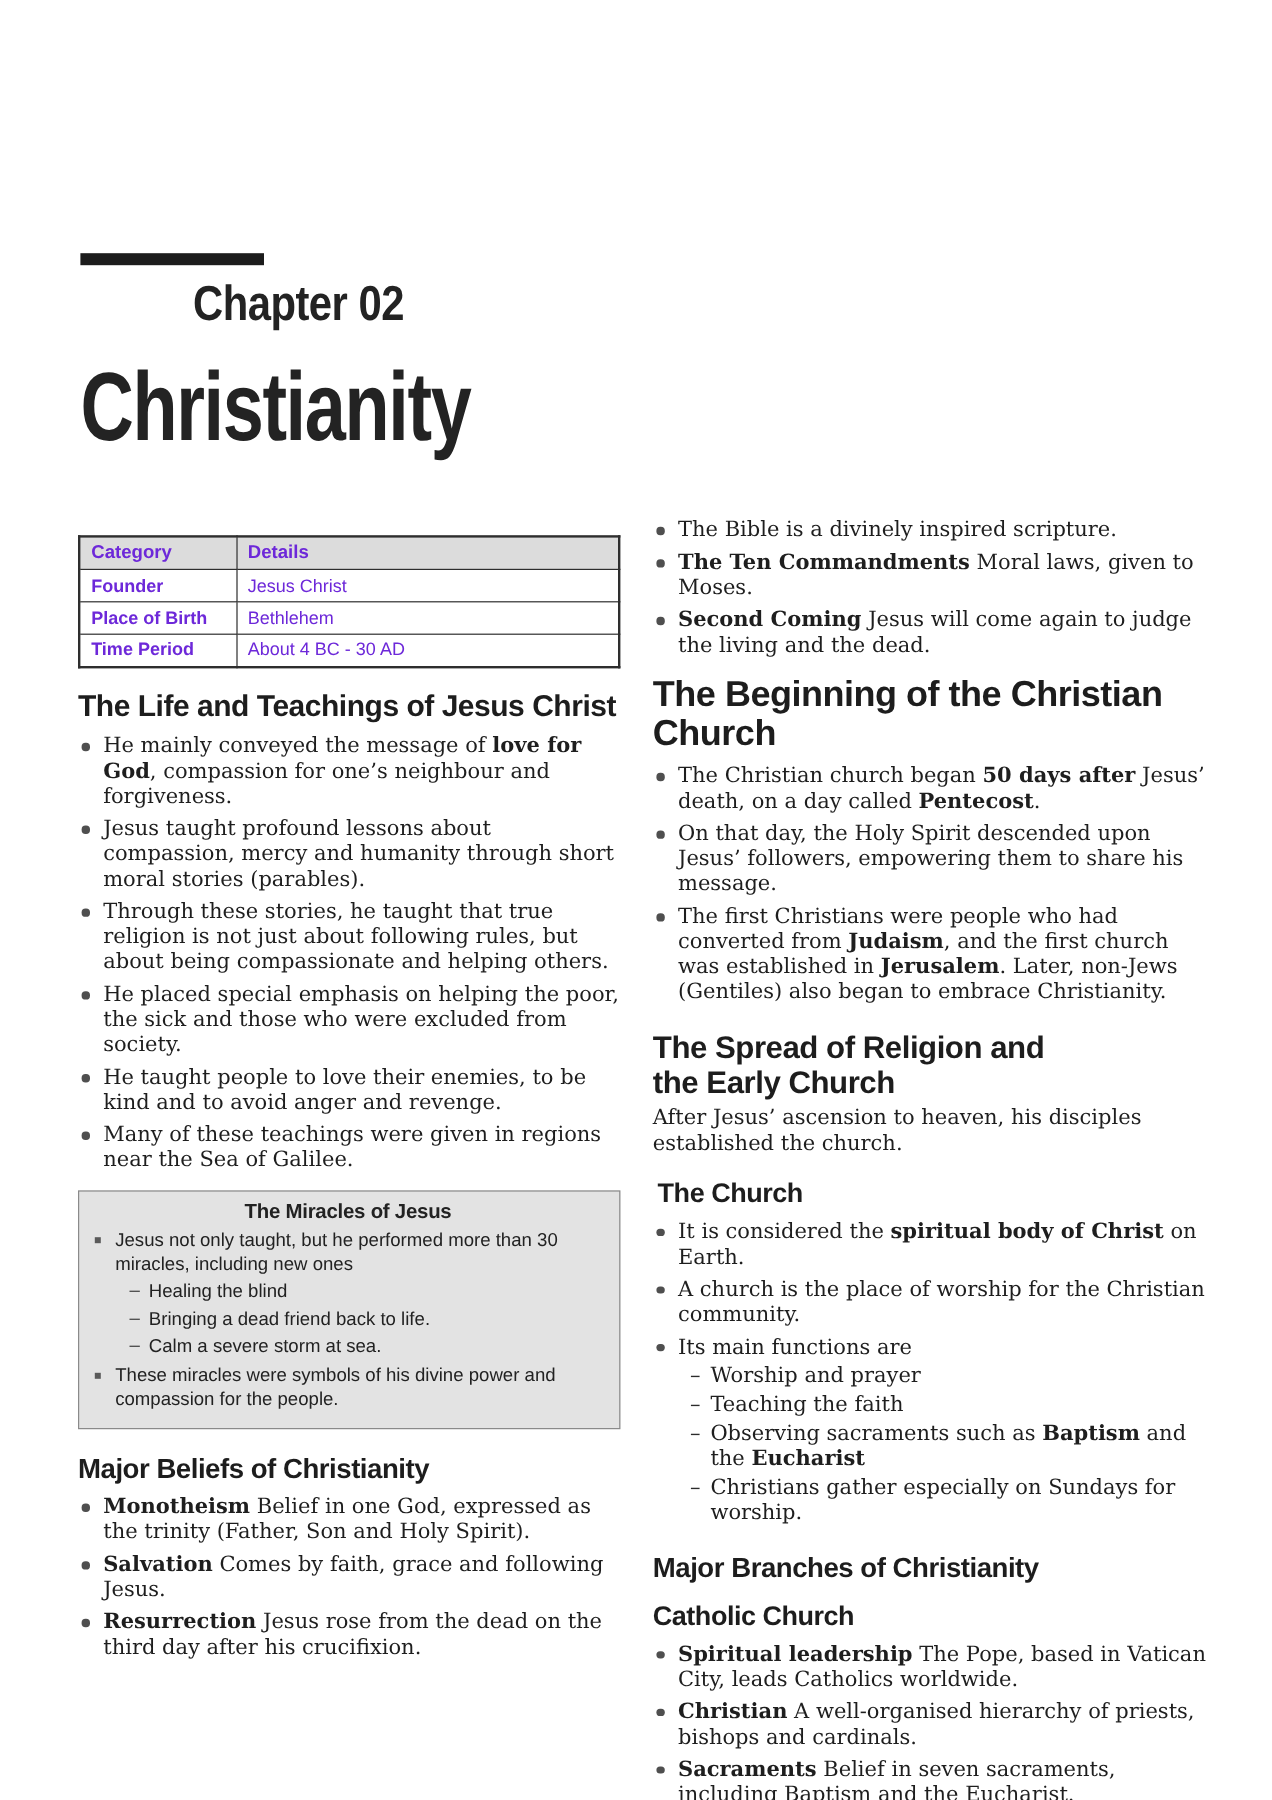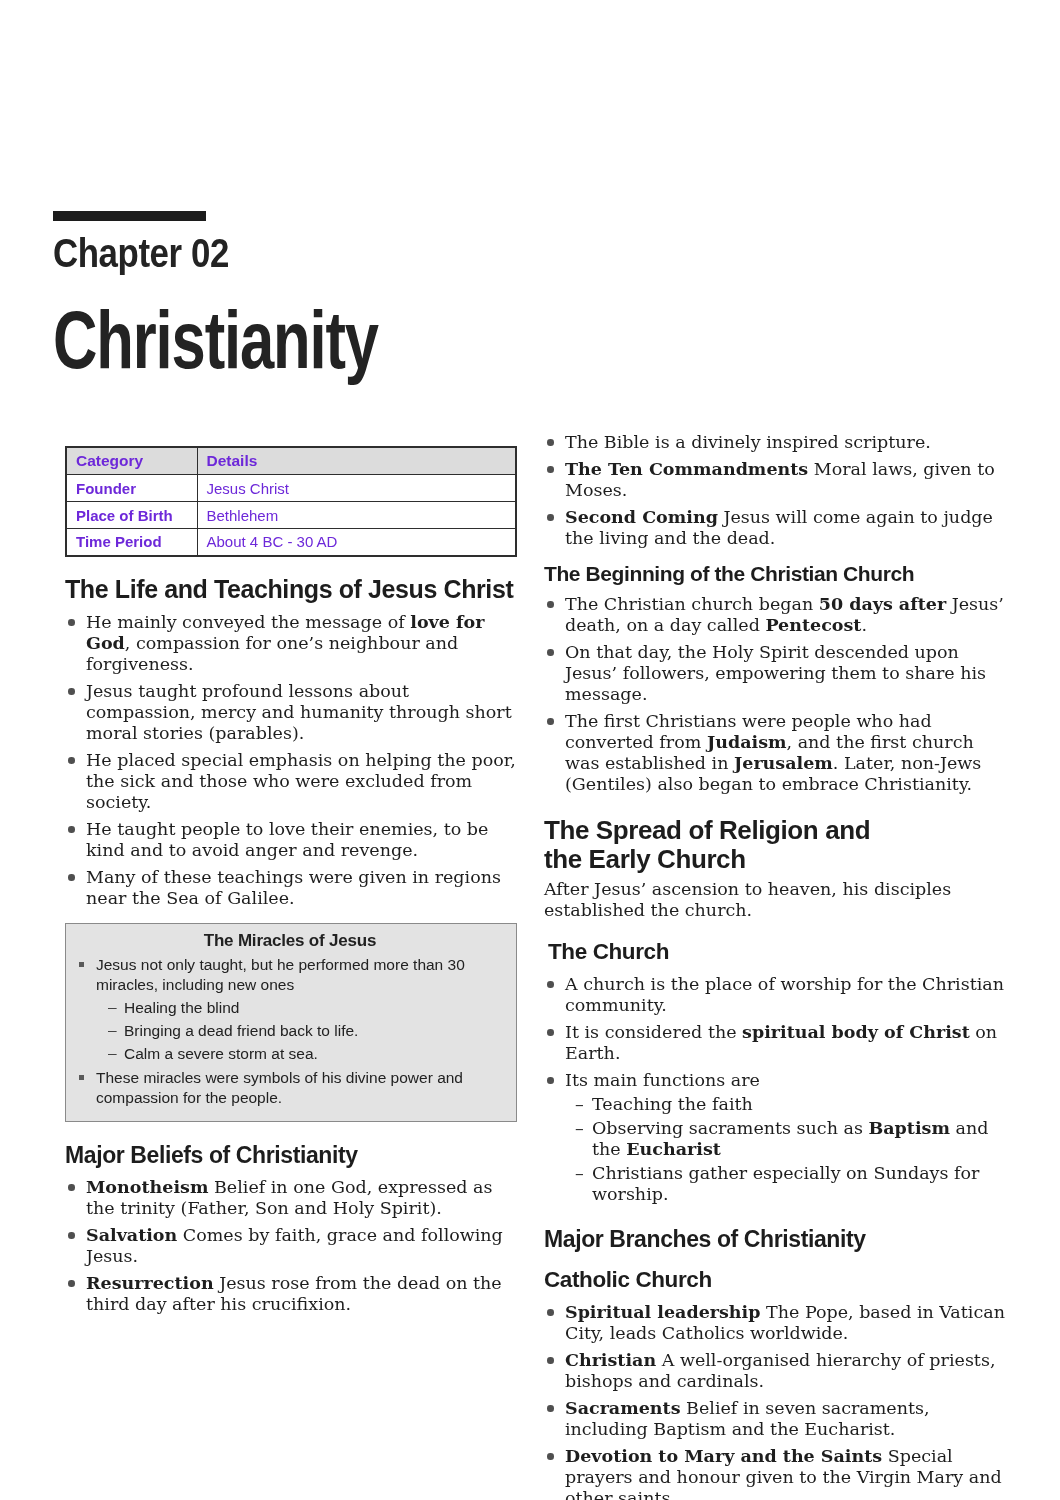--- a/index.html
+++ b/index.html
@@ -5,21 +5,21 @@
   * { margin:0; padding:0; box-sizing:border-box; }
   html,body { background:#ffffff; }
   body {
     width:1060px; height:1500px; position:relative;
     font-family:"DejaVu Serif","Liberation Serif",serif;
     color:#1e1e1e; -webkit-font-smoothing:antialiased;
   }
   .page { position:absolute; inset:0; overflow:hidden; background:#ffffff; }
 
   
-  .header { position:absolute; left:53px; top:211px; }
+  .header { position:absolute; left:67px; top:211px;text-align:center; }
   .black-bar { width:153px; height:10px; background:#1c1c1c; }
   .chapter {
     font-family:"Liberation Sans",sans-serif; font-weight:700;
     font-size:41px; color:#232323; letter-spacing:-0.5px;
     transform:scaleX(0.85); transform-origin:left; margin-top:9px; white-space:nowrap;
   }
   .title {
     font-family:"Liberation Sans",sans-serif; font-weight:800;
     font-size:81px; color:#232323; letter-spacing:-1.5px;
     transform:scaleX(0.76); transform-origin:left; margin-top:17px; white-space:nowrap;
@@ -38,21 +38,21 @@
   }
   table.info th, table.info td { border:1px solid #2e2e2e; padding:4px 9px; text-align:left; height:27px; }
   table.info th { background:#dcdcdc; font-weight:700; font-size:15.5px; }
   table.info th:first-child { width:131px; }
   table.info td.k { font-weight:700; }
 
   
   .h { font-family:"Liberation Sans",sans-serif; font-weight:700; color:#1d1d1d; letter-spacing:-0.4px; line-height:1.1; }
   .h-life     { font-size:25px; margin:19px 0 9px; }
   .h-beliefs  { font-size:23px; margin:21px 0 9px; }
-  .h-begin    { font-size:21px; margin:13px 0 9px; }
+  .h-begin    { font-size:30px; margin:13px 0 9px; }
   .h-spread   { font-size:26px; margin:21px 0 6px; white-space:pre-line; }
   .h-church   { font-size:22.5px; margin:19px 4px 9px; }
   .h-branches { font-size:23px; margin:22px 0 2px; }
   .h-catholic { font-size:22.5px; margin:16px 0 9px; }
 
   
   ul.bullets { list-style:none; }
   ul.bullets > li {
     position:relative; padding-left:21px; margin-bottom:6px;
     font-size:17.5px; line-height:21px; color:#1e1e1e;
@@ -118,20 +118,21 @@
             <td class="k">Time Period</td>
             <td>About 4 BC - 30 AD</td>
           </tr>
         </tbody>
       </table>
 
       <div class="h h-life">The Life and Teachings of Jesus Christ</div>
       <ul class="bullets">
           <li><span>He mainly conveyed the message of </span><span class="b">love for God</span><span>, compassion for one’s neighbour and forgiveness.</span></li>
           <li><span>Jesus taught profound lessons about compassion, mercy and humanity through short moral stories (parables).</span></li>
+          <li><span>Through these stories, he taught that true religion is not just about following rules, but about being compassionate and helping others.</span></li>
           <li><span>He placed special emphasis on helping the poor, the sick and those who were excluded from society.</span></li>
           <li><span>He taught people to love their enemies, to be kind and to avoid anger and revenge.</span></li>
           <li><span>Many of these teachings were given in regions near the Sea of Galilee.</span></li>
         </ul>
 
       <div class="gray-box">
         <div class="box-title">The Miracles of Jesus</div>
         <ul class="sq">
             <li><span>Jesus not only taught, but he performed more than 30 miracles, including new ones</span><ul class="box-dashes">
                 <li><span>Healing the blind</span></li>
@@ -165,23 +166,24 @@
           <li><span>On that day, the Holy Spirit descended upon Jesus’ followers, empowering them to share his message.</span></li>
           <li><span>The first Christians were people who had converted from </span><span class="b">Judaism</span><span>, and the first church was established in </span><span class="b">Jerusalem</span><span>. Later, non-Jews (Gentiles) also began to embrace Christianity.</span></li>
         </ul>
 
       <div class="h h-spread">The Spread of Religion and
 the Early Church</div>
       <p class="para">After Jesus’ ascension to heaven, his disciples established the church.</p>
 
       <div class="h h-church">The Church</div>
       <ul class="bullets">
+          <li><span>It is considered the </span><span class="b">spiritual body of Christ</span><span> on Earth.</span></li>
           <li><span>A church is the place of worship for the Christian community.</span></li>
-          <li><span>It is considered the </span><span class="b">spiritual body of Christ</span><span> on Earth.</span></li>
           <li><span>Its main functions are</span><ul class="dashes">
+              <li><span>Worship and prayer</span></li>
               <li><span>Teaching the faith</span></li>
               <li><span>Observing sacraments such as </span><span class="b">Baptism</span><span> and the </span><span class="b">Eucharist</span></li>
               <li><span>Christians gather especially on Sundays for worship.</span></li>
             </ul></li>
         </ul>
 
       <div class="h h-branches">Major Branches of Christianity</div>
 
       <div class="h h-catholic">Catholic Church</div>
       <ul class="bullets">

